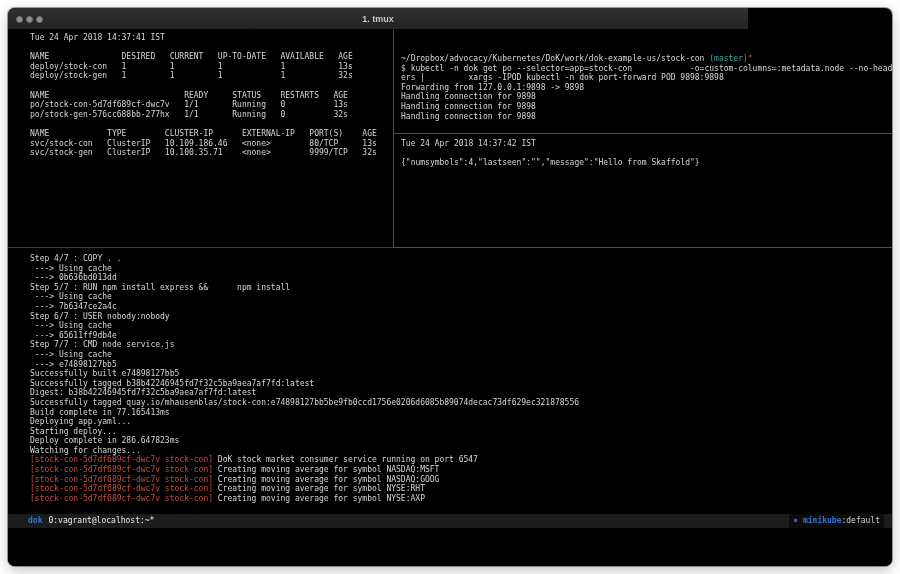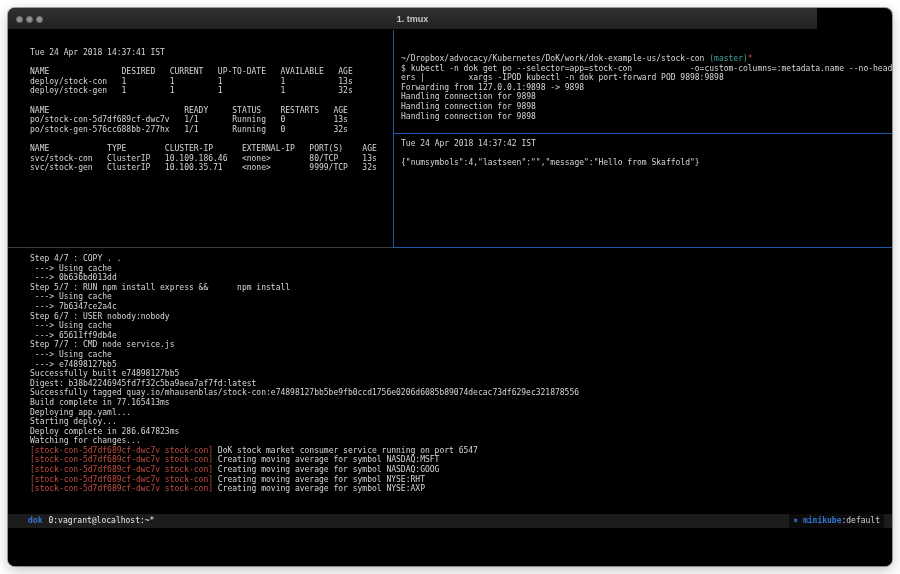--- a/index.html
+++ b/index.html
@@ -6,37 +6,37 @@
   html,body { width:900px; height:574px; background:#ffffff; overflow:hidden; }
   body { font-family:"DejaVu Sans Mono", monospace; }
 
   .window {
     position:absolute; left:8px; top:8px; width:884px; height:558px;
     background:#000; border-radius:7px; overflow:hidden;
     box-shadow:0 0 0 1px rgba(0,0,0,.35), 0 4px 14px rgba(0,0,0,.25);
   }
 
   .titlebar {
-    position:absolute; left:0; top:0; width:809px; height:22px;
+    position:absolute; left:0; top:0; width:740px; height:22px;
     background:linear-gradient(#313131,#222); border-bottom:1px solid #000;
   }
   .lights { position:absolute; left:8px; top:0; height:22px; display:flex; align-items:center; gap:3px; }
   .light { width:7px; height:7px; border-radius:50%; background:#8f8f8f; border:1px solid #6f6f6f; }
   .wtitle {
     position:absolute; left:0; top:0; width:100%; height:22px;
     display:flex; align-items:center; justify-content:center;
     font-family:"Liberation Sans", sans-serif; font-size:9px; font-weight:600; color:#c6c6c6;
   }
 
   .content { position:absolute; left:0; top:22px; width:884px; height:536px; background:#000; }
 
   .pane { position:absolute; overflow:hidden; }
   .tline { white-space:pre; font:8px/9.6px "DejaVu Sans Mono", monospace; color:#d6d6d6; min-height:9.6px; }
 
-  #pane-kubectl   { left:0;   top:0;   width:385px; height:217px; padding:18px 0 0 22px; }
+  #pane-kubectl   { left:0;   top:0;   width:385px; height:217px; padding:3px 0 0 22px; }
   #pane-portfwd   { left:386px; top:12px; width:498px; height:103px; padding:12px 0 0 7px; }
   #pane-curl      { left:386px; top:104px; width:498px; height:113px; padding:5px 0 0 7px; }
   #pane-skaffold  { left:0;  top:218px; width:884px; height:266px; padding:6px 0 0 22px; }
 
   .div-v-blue  { position:absolute; left:385px; top:0; width:1px; height:217px; background:#1d55a8; }
   .div-h-blue1 { position:absolute; left:385px; top:103px; width:499px; height:1px; background:#1d55a8; }
   .div-h-gray  { position:absolute; left:0; top:217px; width:385px; height:1px; background:#3c3c3c; }
   .div-h-blue2 { position:absolute; left:385px; top:217px; width:499px; height:1px; background:#1d55a8; }
 
   .c-red  { color:#c14b3e; }
@@ -82,21 +82,21 @@
         <div class="tline"><span></span></div>
         <div class="tline"><span>NAME            TYPE        CLUSTER-IP      EXTERNAL-IP   PORT(S)    AGE</span></div>
         <div class="tline"><span>svc/stock-con   ClusterIP   10.109.186.46   &lt;none&gt;        80/TCP     13s</span></div>
         <div class="tline"><span>svc/stock-gen   ClusterIP   10.100.35.71    &lt;none&gt;        9999/TCP   32s</span></div>
       </div>
 
     <div class="div-v-blue"></div>
 
     <div id="pane-portfwd" class="pane">
         <div class="tline"><span>~/Dropbox/advocacy/Kubernetes/DoK/work/dok-example-us/stock-con </span><span class="c-teal">(master)</span><span class="c-red">*</span></div>
-        <div class="tline"><span>$ kubectl -n dok get po --selector=app=stock-con            -o=custom-columns=:metadata.name --no-head</span></div>
+        <div class="tline"><span>$ kubectl -n dok get po --selector=app=stock-con            -o=custom-columns=:metadata.node --no-head</span></div>
         <div class="tline"><span>ers |         xargs -IPOD kubectl -n dok port-forward POD 9898:9898</span></div>
         <div class="tline"><span>Forwarding from 127.0.0.1:9898 -&gt; 9898</span></div>
         <div class="tline"><span>Handling connection for 9898</span></div>
         <div class="tline"><span>Handling connection for 9898</span></div>
         <div class="tline"><span>Handling connection for 9898</span></div>
       </div>
 
     <div class="div-h-blue1"></div>
 
     <div id="pane-curl" class="pane">
@@ -115,20 +115,21 @@
         <div class="tline"><span>Step 5/7 : RUN npm install express &amp;&amp;      npm install</span></div>
         <div class="tline"><span> ---&gt; Using cache</span></div>
         <div class="tline"><span> ---&gt; 7b6347ce2a4c</span></div>
         <div class="tline"><span>Step 6/7 : USER nobody:nobody</span></div>
         <div class="tline"><span> ---&gt; Using cache</span></div>
         <div class="tline"><span> ---&gt; 65611ff9db4e</span></div>
         <div class="tline"><span>Step 7/7 : CMD node service.js</span></div>
         <div class="tline"><span> ---&gt; Using cache</span></div>
         <div class="tline"><span> ---&gt; e74898127bb5</span></div>
         <div class="tline"><span>Successfully built e74898127bb5</span></div>
+        <div class="tline"><span>Successfully tagged b38b42246945fd7f32c5ba9aea7af7fd:latest</span></div>
         <div class="tline"><span>Digest: b38b42246945fd7f32c5ba9aea7af7fd:latest</span></div>
         <div class="tline"><span>Successfully tagged quay.io/mhausenblas/stock-con:e74898127bb5be9fb0ccd1756e0206d6085b89074decac73df629ec321878556</span></div>
         <div class="tline"><span>Build complete in 77.165413ms</span></div>
         <div class="tline"><span>Deploying app.yaml...</span></div>
         <div class="tline"><span>Starting deploy...</span></div>
         <div class="tline"><span>Deploy complete in 286.647823ms</span></div>
         <div class="tline"><span>Watching for changes...</span></div>
         <div class="tline"><span class="c-red">[stock-con-5d7df689cf-dwc7v stock-con]</span><span> DoK stock market consumer service running on port 6547</span></div>
         <div class="tline"><span class="c-red">[stock-con-5d7df689cf-dwc7v stock-con]</span><span> Creating moving average for symbol NASDAQ:MSFT</span></div>
         <div class="tline"><span class="c-red">[stock-con-5d7df689cf-dwc7v stock-con]</span><span> Creating moving average for symbol NASDAQ:GOOG</span></div>

